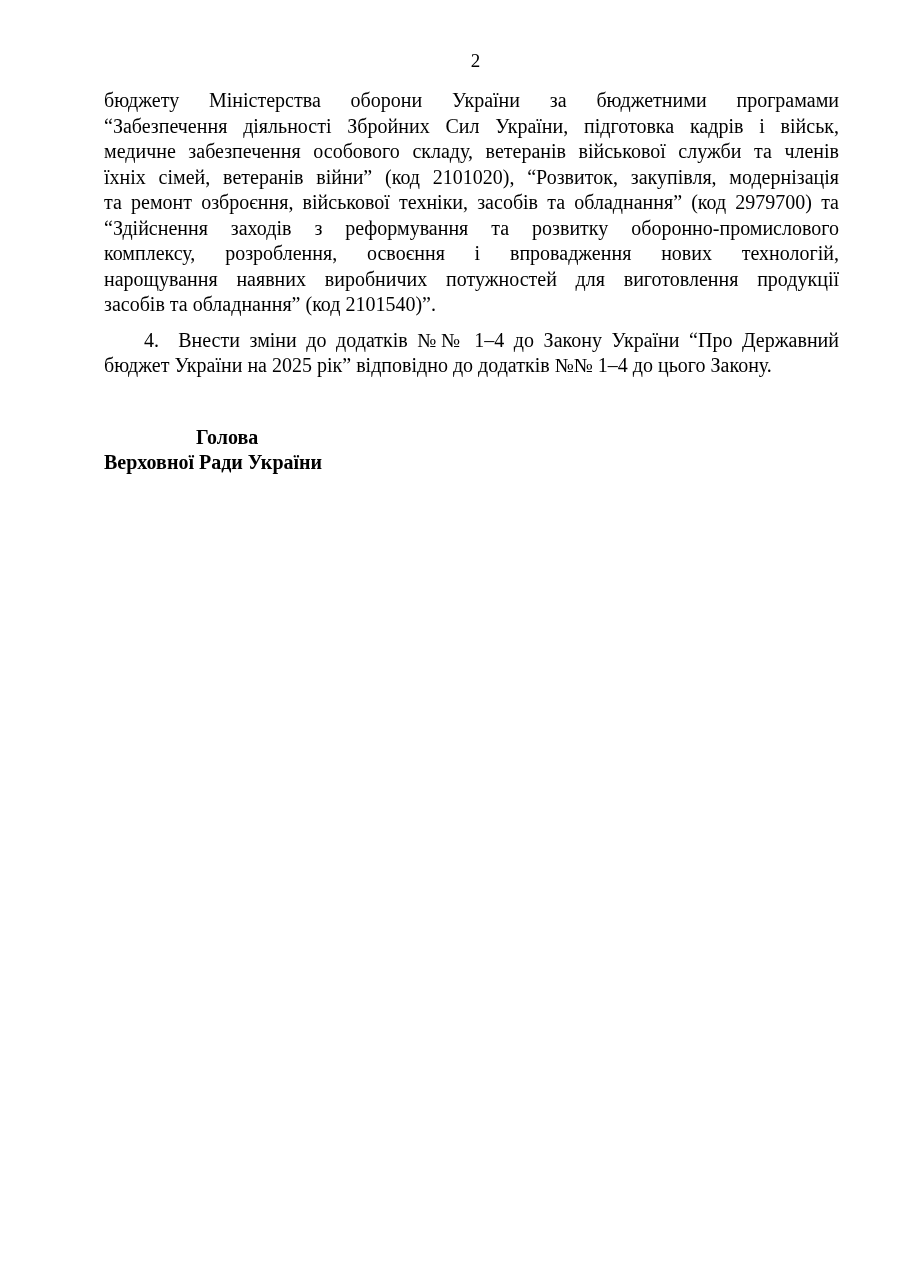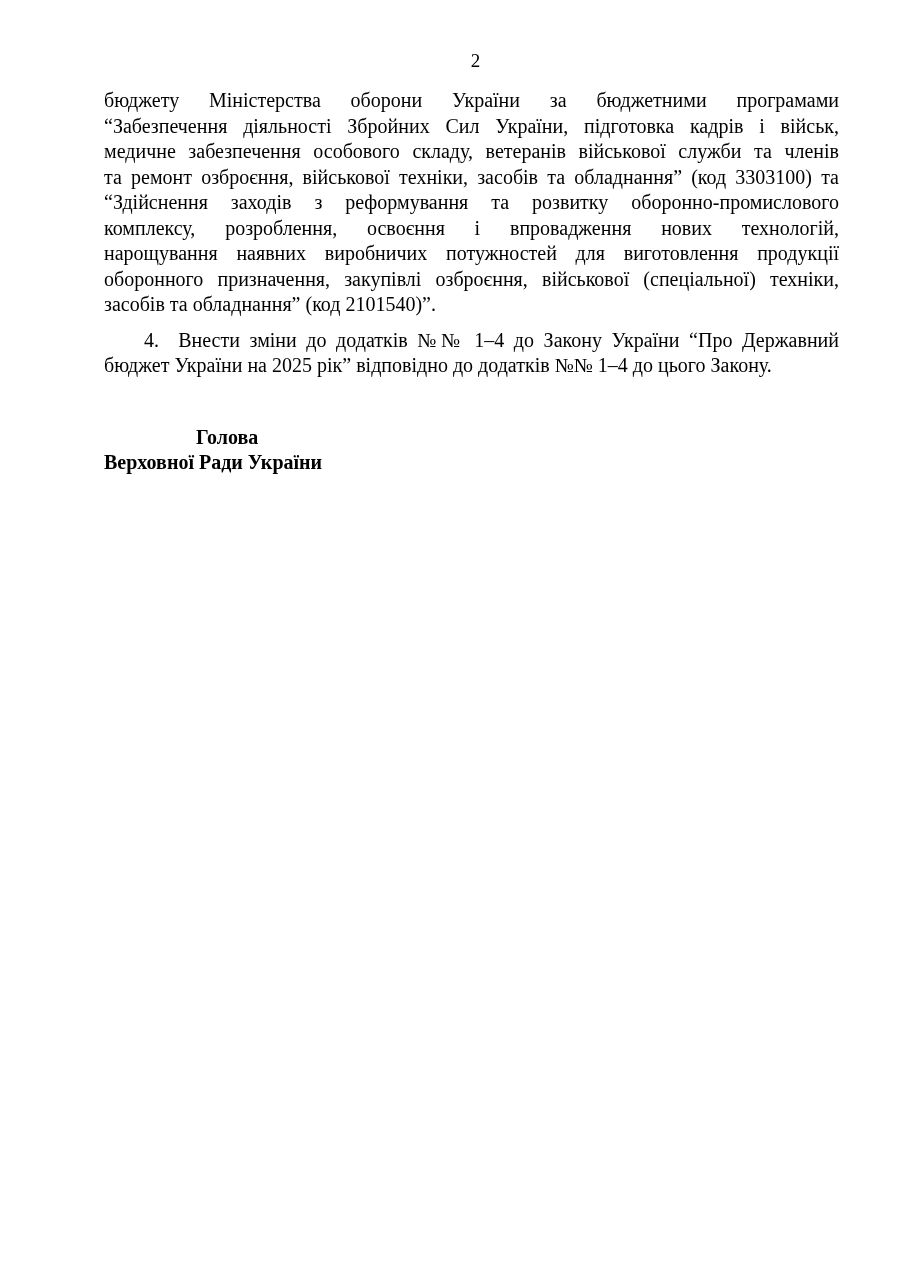--- a/index.html
+++ b/index.html
@@ -61,25 +61,25 @@
 <div class="page">
 
   <div class="page-number">2</div>
 
   <div class="content">
 
     <div class="para">
       <div class="line">бюджету Міністерства оборони України за бюджетними програмами</div>
       <div class="line">“Забезпечення діяльності Збройних Сил України, підготовка кадрів і військ,</div>
       <div class="line">медичне забезпечення особового складу, ветеранів військової служби та членів</div>
-      <div class="line">та ремонт озброєння, військової техніки, засобів та обладнання” (код 3303100) та</div>
+      <div class="line">їхніх сімей, ветеранів війни” (код 2101020), “Розвиток, закупівля, модернізація</div>
+      <div class="line">та ремонт озброєння, військової техніки, засобів та обладнання” (код 2979700) та</div>
       <div class="line">“Здійснення заходів з реформування та розвитку оборонно-промислового</div>
       <div class="line">комплексу, розроблення, освоєння і впровадження нових технологій,</div>
       <div class="line">нарощування наявних виробничих потужностей для виготовлення продукції</div>
-      <div class="line">оборонного призначення, закупівлі озброєння, військової (спеціальної) техніки,</div>
       <div class="line last">засобів та обладнання” (код 2101540)”.</div>
     </div>
 
     <div class="para">
       <div class="line indent">4.&nbsp; Внести зміни до додатків №№ 1–4 до Закону України “Про Державний</div>
       <div class="line last">бюджет України на 2025 рік” відповідно до додатків №№ 1–4 до цього Закону.</div>
     </div>
 
 
     <div class="signature">

